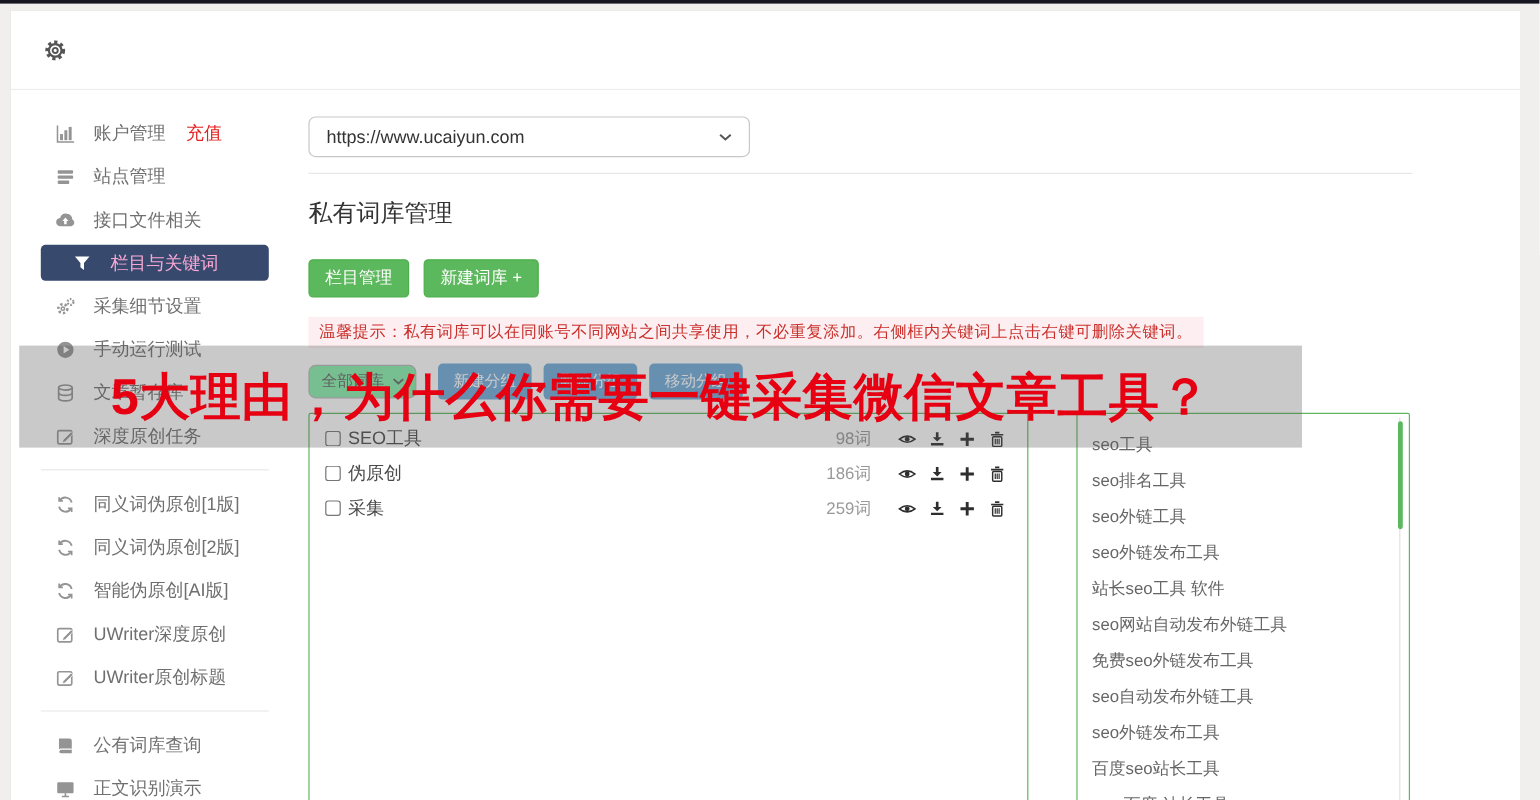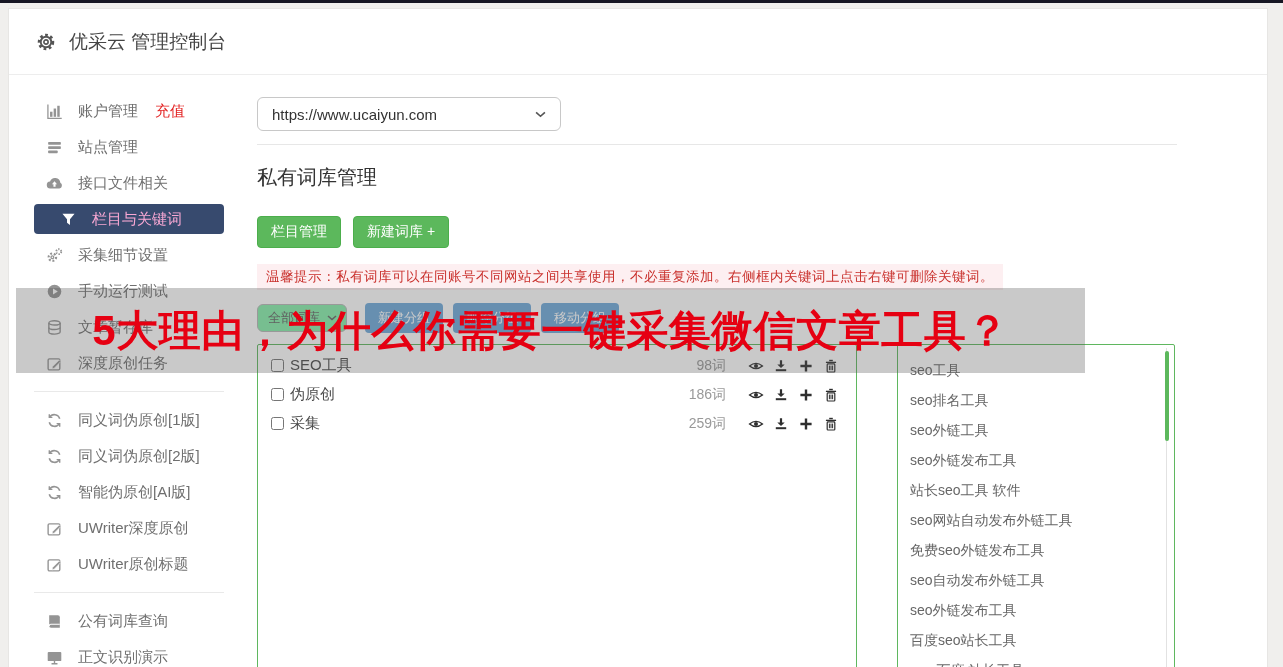--- a/index.html
+++ b/index.html
@@ -35,21 +35,21 @@
     height:30px; margin:3px 25px; padding-left:26px; border-radius:4px;
     background:#374a6e; color:#f9a8d4;
   }
   .nav-item.active .icon { color:#fff; }
   .badge-recharge { color:#e32222; margin-left:2px; }
   .side-divider { height:1px; background:#e9e9e9; margin:10px 25px; }
 
   
   .main { flex:1; padding:22px 0 0 8px; max-width:928px; }
   .site-select {
-    width:304px; height:34px; border:1px solid #c8c8c8; border-radius:6px;
+    width:368px; height:34px; border:1px solid #c8c8c8; border-radius:6px;
     display:flex; align-items:center; justify-content:space-between;
     padding:0 14px; font-size:15px; color:#333; cursor:pointer; background:#fff;
   }
   .rule { border:none; border-top:1px solid #e7e7e7; margin:13px 0 0; }
   .section-title { font-size:20px; font-weight:400; color:#333; margin:19px 0 0; }
   .btn-row { margin-top:25px; display:flex; gap:12px; }
   .btn-green {
     background:#5cb85c; border:1px solid #4cae4c; color:#fff; font-size:14px;
     padding:6px 13px; border-radius:4px; cursor:pointer;
     font-family:"Liberation Sans", sans-serif;
@@ -111,21 +111,20 @@
 <div class="card">
 
   <div class="app-header">
     <span class="gear-wrap" style="width:20px;height:20px;">
       <svg viewBox="0 0 16 16" fill="none" stroke="currentColor">
         <circle cx="8" cy="8" r="5.4" stroke-width="2.4" stroke-dasharray="2.1 2.0"></circle>
         <circle cx="8" cy="8" r="4.2" stroke-width="1.5"></circle>
         <circle cx="8" cy="8" r="1.7" stroke-width="1.3"></circle>
       </svg>
     </span>
-    <span class="title">优采云 管理控制台</span>
   </div>
 
   <div class="card-body">
 
     <div class="sidebar">
 
       <div class="nav-item">
         <span class="icon">
           <svg viewBox="0 0 16 16">
               <path d="M1.8 1.5v13h13" stroke="currentColor" fill="none" stroke-width="1.2"></path>

